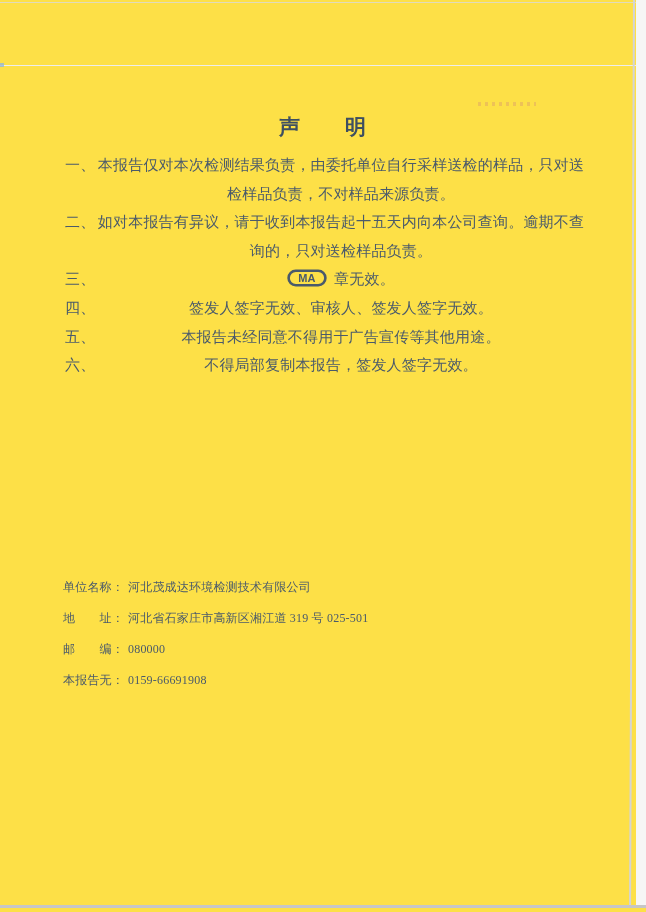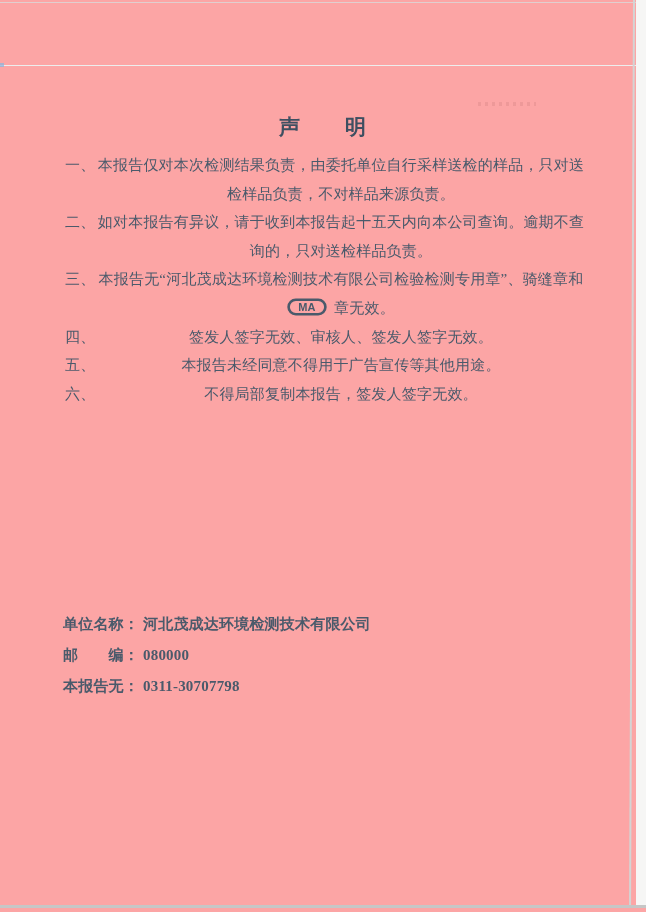--- a/index.html
+++ b/index.html
@@ -11,21 +11,21 @@
     width: 646px;
     height: 912px;
     position: relative;
     overflow: hidden;
     font-family: "Liberation Serif", "DejaVu Serif", serif;
     color: #4a5a6b;
   }
   .scan-page {
     position: absolute;
     inset: 0;
-    background: #fca5a5;
+    background: #fde047;
   }
   
   .edge-top {
     position: absolute; left: 0; top: 2px; width: 646px; height: 1px;
     background: #d9d9d9; opacity: .8;
   }
   .fold-line {
     position: absolute; left: 0; top: 65px; width: 640px; height: 1px;
     background: #ededed;
   }
@@ -85,25 +85,24 @@
     text-align: center;
   }
   .cma-badge {
     display: inline-block;
     vertical-align: -3px;
     margin-right: 3px;
     line-height: 0;
   }
   .contact {
     position: absolute;
-    left: 63px; top: 609px;
-    font-size: 15px;
+    left: 63px; top: 572px;
+    font-size: 12px;
     line-height: 31px;
     letter-spacing: .2px;
-    font-weight: bold;
   }
   .contact-row { white-space: nowrap; }
   .contact-label { display: inline-block; }
   .contact-value { margin-left: 4px; }
 </style>
 </head>
 <body>
 
 <div class="scan-page">
 
@@ -126,21 +125,20 @@
     </div>
 
     <div class="statement-item">
       <span class="statement-num">二、</span>
       <span class="statement-txt">如对本报告有异议，请于收到本报告起十五天内向本公司查询。逾期不查询的，只对送检样品负责。</span>
     </div>
 
     <div class="statement-item">
       <span class="statement-num">三、</span>
       <span class="statement-txt">
-        <span>本报告无“河北茂成达环境检测技术有限公司检验检测专用章”、骑缝章和</span>
         <span class="cma-badge"><svg width="40" height="18" viewBox="0 0 40 18" aria-hidden="true">
               <rect x="1.6" y="1.8" width="36.8" height="14.4" rx="7.2" fill="none" stroke="#4a5a6b" stroke-width="2.6"></rect>
               <text x="20" y="13.4" text-anchor="middle" font-family="Liberation Sans, sans-serif" font-size="11" font-weight="bold" fill="#4a5a6b">MA</text>
             </svg></span>
         <span>章无效。</span>
       </span>
     </div>
 
     <div class="statement-item">
       <span class="statement-num">四、</span>
@@ -157,20 +155,23 @@
       <span class="statement-txt">不得局部复制本报告，签发人签字无效。</span>
     </div>
 
   </div>
 
   <div class="contact">
     <div class="contact-row">
       <span class="contact-label">单位名称：</span><span class="contact-value">河北茂成达环境检测技术有限公司</span>
     </div>
     <div class="contact-row">
+      <span class="contact-label">地　　址：</span><span class="contact-value">河北省石家庄市高新区湘江道 319 号 025-501</span>
+    </div>
+    <div class="contact-row">
       <span class="contact-label">邮　　编：</span><span class="contact-value">080000</span>
     </div>
     <div class="contact-row">
-      <span class="contact-label">本报告无：</span><span class="contact-value">0311-30707798</span>
+      <span class="contact-label">本报告无：</span><span class="contact-value">0159-66691908</span>
     </div>
   </div>
 
 </div>
 
 </body></html>

